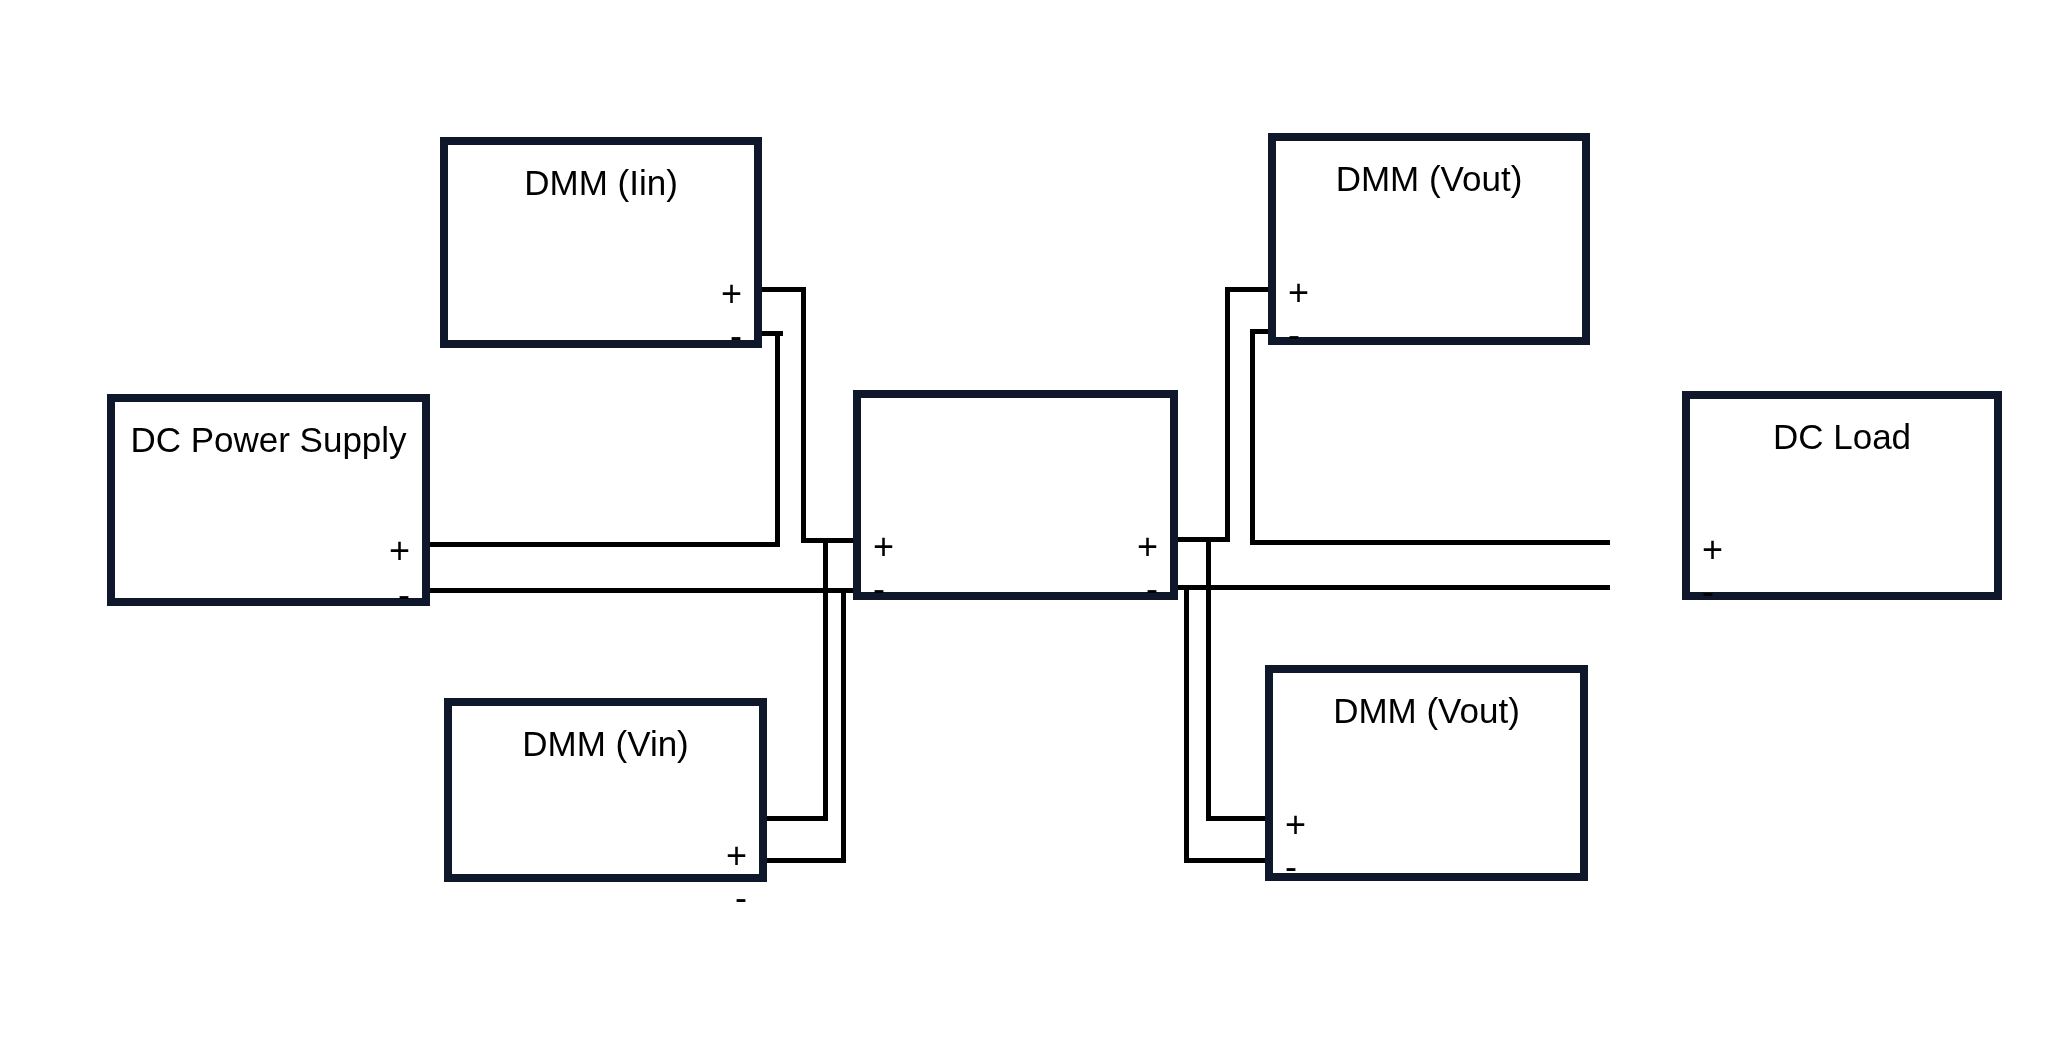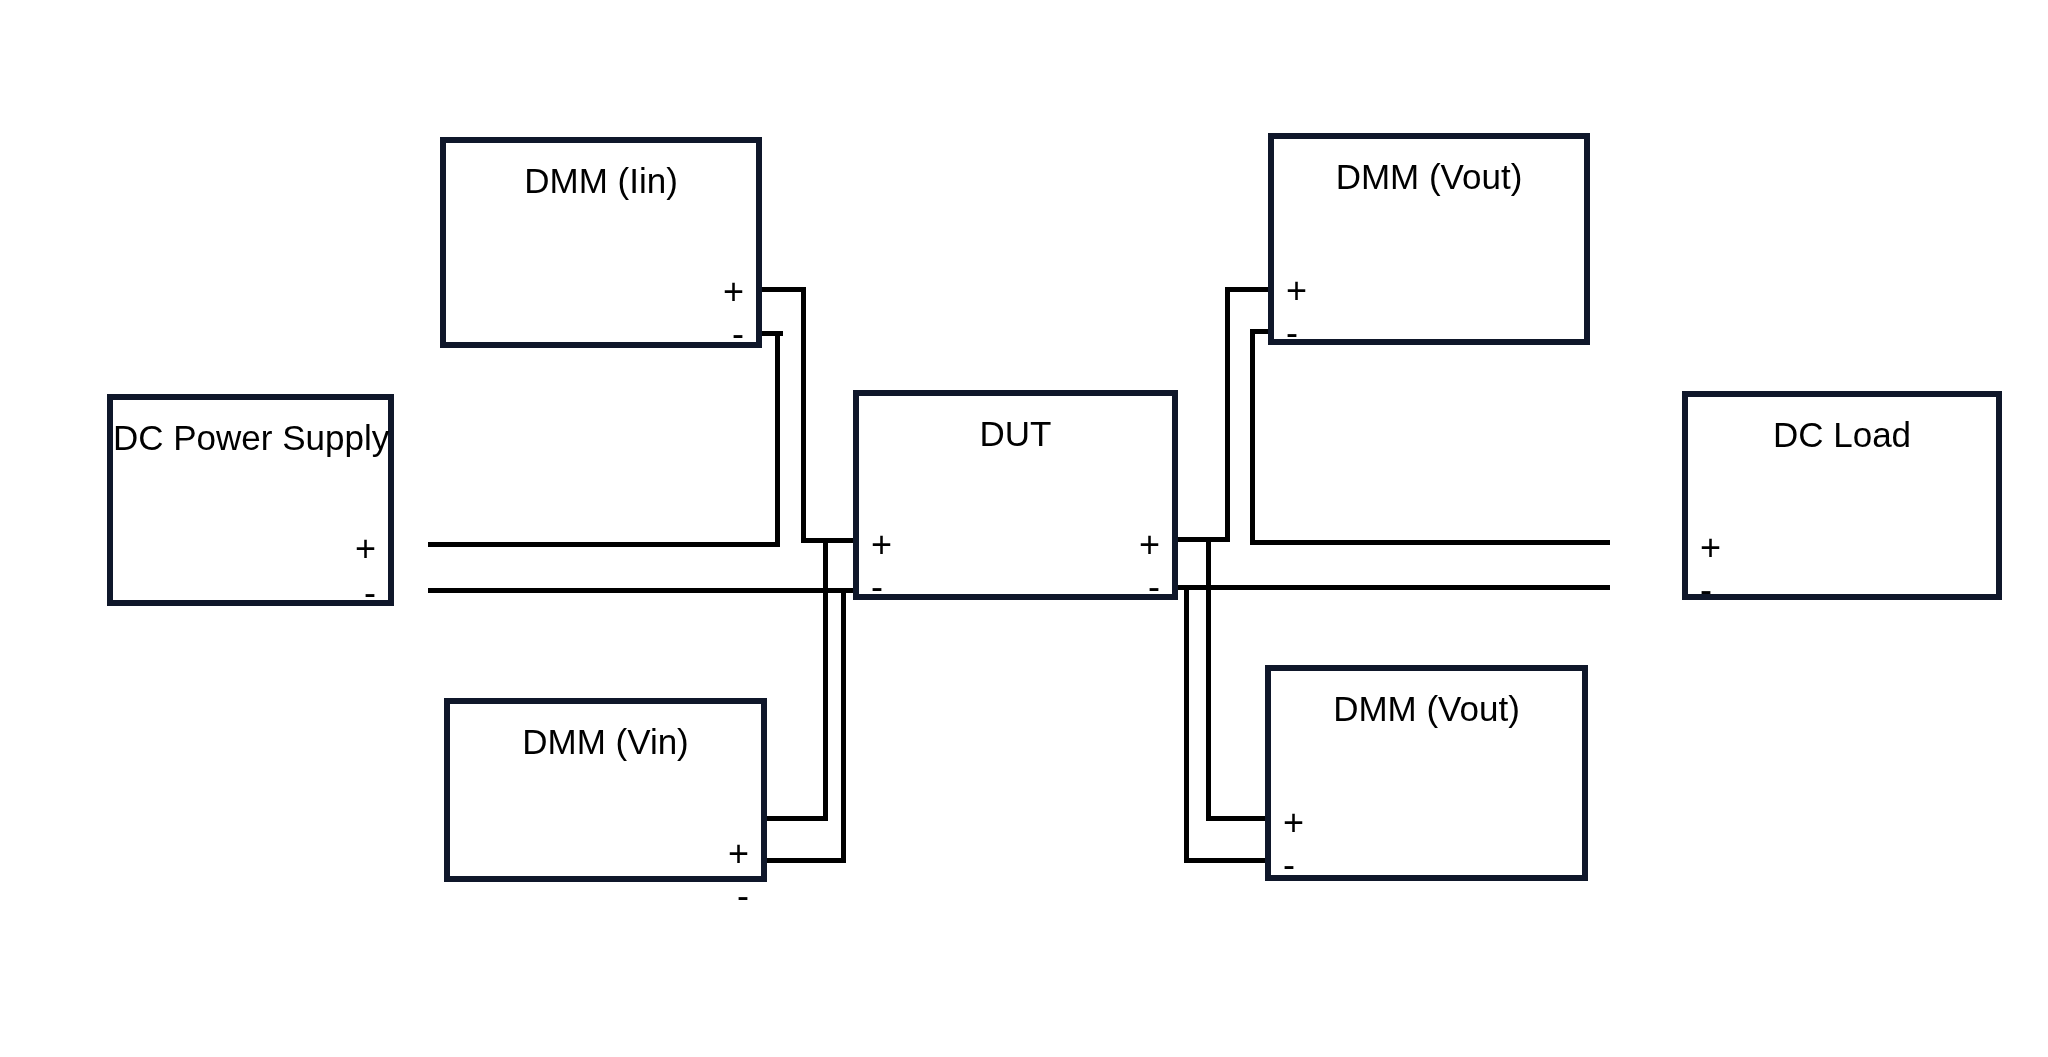--- a/index.html
+++ b/index.html
@@ -11,21 +11,21 @@
     position: relative;
     width: 2048px;
     height: 1057px;
     background: #ffffff;
     font-family: "Liberation Sans", sans-serif;
     color: #000000;
     overflow: hidden;
   }
   .block {
     position: absolute;
-    border: 6px solid #0f172a;
+    border: 8px solid #0f172a;
     background: #ffffff;
     box-sizing: border-box;
     z-index: 2;
   }
   .block-label {
     position: absolute;
     top: 18px;
     left: 0;
     right: 0;
     text-align: center;
@@ -89,28 +89,27 @@
     <span class="term t-right" style="top:149px;">+</span>
     <span class="term t-right" style="top:191px;">-</span>
   </div>
 
   <div class="block" style="left:1268px; top:133px; width:322px; height:212px;">
     <div class="block-label">DMM (Vout)</div>
     <span class="term t-left" style="top:152px;">+</span>
     <span class="term t-left" style="top:194px;">-</span>
   </div>
 
-  <div class="block" style="left:107px; top:394px; width:287px; height:212px;">
+  <div class="block" style="left:107px; top:394px; width:323px; height:212px;">
     <div class="block-label">DC Power Supply</div>
     <span class="term t-right" style="top:149px;">+</span>
     <span class="term t-right" style="top:193px;">-</span>
   </div>
 
   <div class="block" style="left:853px; top:390px; width:325px; height:210px;">
-    <div class="block-label">DUT</div>
     <span class="term t-left" style="top:149px;">+</span>
     <span class="term t-left" style="top:191px;">-</span>
     <span class="term t-right" style="top:149px;">+</span>
     <span class="term t-right" style="top:191px;">-</span>
   </div>
 
   <div class="block" style="left:1682px; top:391px; width:320px; height:209px;">
     <div class="block-label">DC Load</div>
     <span class="term t-left" style="top:151px;">+</span>
     <span class="term t-left" style="top:193px;">-</span>

